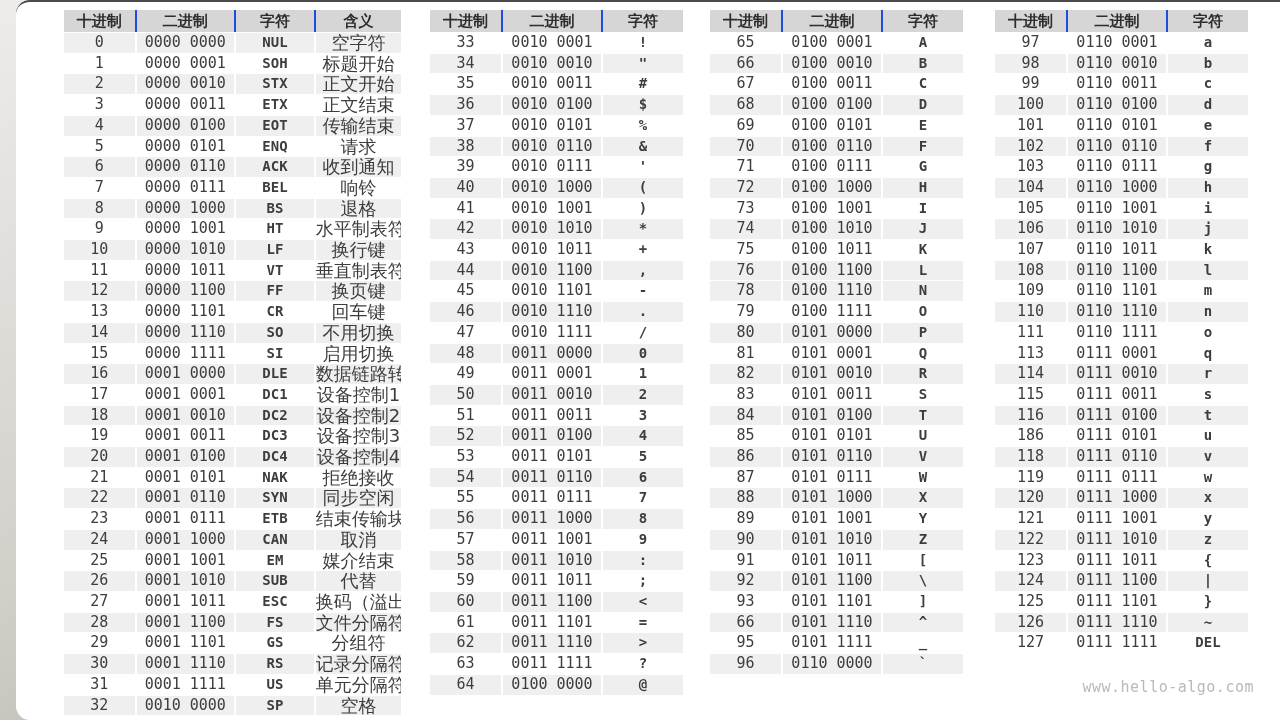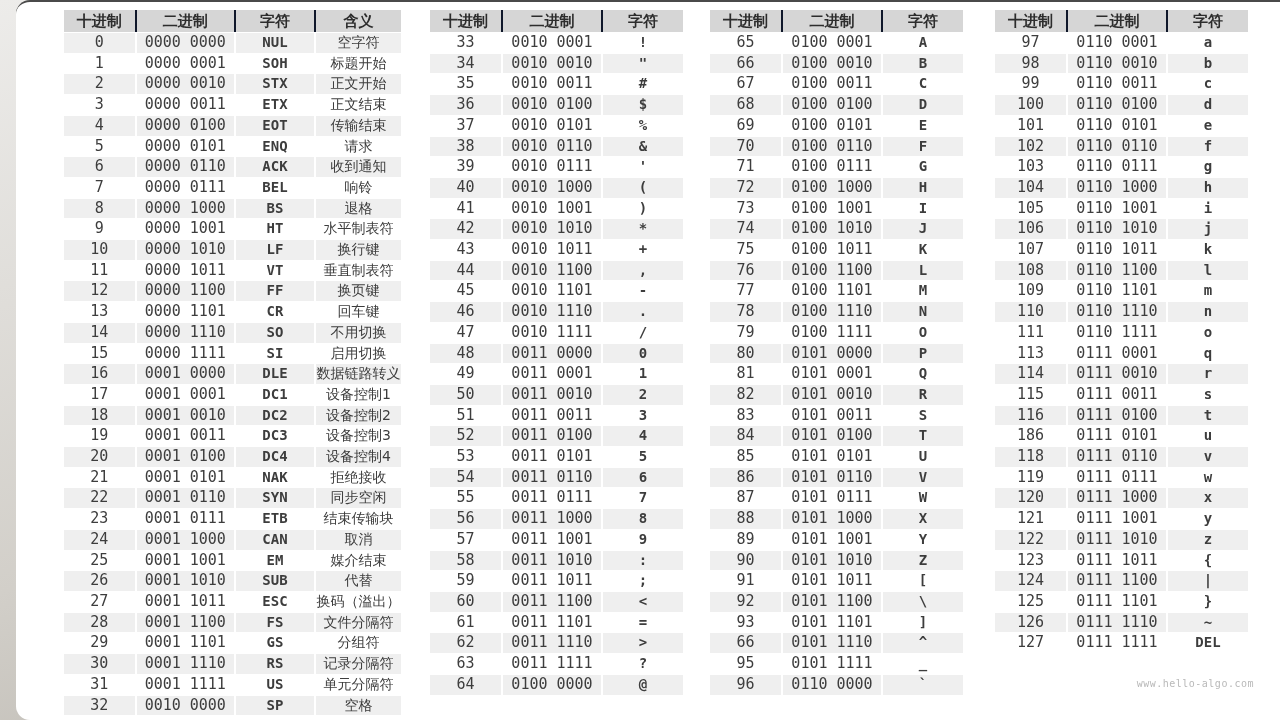--- a/index.html
+++ b/index.html
@@ -22,52 +22,52 @@
   }
   .t1 { left: 48px;  width: 337px; }
   .t2 { left: 414px; width: 253px; }
   .t3 { left: 694px; width: 253px; }
   .t4 { left: 979px; width: 253px; }
   th {
     background: var(--header-bg, #d6d6d6);
     font-family: "DejaVu Sans", sans-serif;
     font-weight: 700; font-size: 15px; color: #2d2d2d;
     height: 22px; padding: 0; text-align: center;
-    border-left: 2px solid #0f172a;
+    border-left: 2px solid #1d4ed8;
   }
   td {
     height: 19.7px; padding: 0; text-align: center;
     font-family: "DejaVu Sans Mono", monospace;
     font-size: 15px; line-height: 19.7px; color: var(--text, #3d3d3d);
     background: var(--row-bg, #ffffff);
     border-left: 2px solid #fff; border-top: 1px solid #fff;
     white-space: pre; overflow: hidden;
   }
   tr.alt td { background: var(--row-alt-bg, #efefef); }
   th:first-child, td:first-child { border-left: none; }
   td.char { font-weight: 700; font-size: 14px; }
-  td.meaning { font-family: "DejaVu Sans", sans-serif; font-size: 14px; }
+  td.meaning { font-family: "DejaVu Sans", sans-serif; font-size: 18px; }
   .t1 th:nth-child(1), .t1 td:nth-child(1) { width: 68px; }
   .t1 th:nth-child(2), .t1 td:nth-child(2) { width: 96px; }
   .t1 th:nth-child(3), .t1 td:nth-child(3) { width: 77px; }
   .t1 th:nth-child(4), .t1 td:nth-child(4) { width: 84px; }
   .t2 th:nth-child(1), .t2 td:nth-child(1),
   .t3 th:nth-child(1), .t3 td:nth-child(1),
   .t4 th:nth-child(1), .t4 td:nth-child(1) { width: 71px; }
   .t2 th:nth-child(2), .t2 td:nth-child(2),
   .t3 th:nth-child(2), .t3 td:nth-child(2),
   .t4 th:nth-child(2), .t4 td:nth-child(2) { width: 100px; }
   .t2 th:nth-child(3), .t2 td:nth-child(3),
   .t3 th:nth-child(3), .t3 td:nth-child(3),
   .t4 th:nth-child(3), .t4 td:nth-child(3) { width: 82px; }
   .watermark {
     position: absolute; left: 972px; top: 676px; width: 266px;
     text-align: right;
     font-family: "DejaVu Sans Mono", monospace;
-    font-size: 10px; color: var(--watermark, #b9b9b9);
+    font-size: 15px; color: var(--watermark, #b9b9b9);
     letter-spacing: 0.5px;
   }
 </style>
 </head>
 <body>
 
 <div class="card">
   <table class="ascii t1">
     <thead>
         <tr>
@@ -511,25 +511,20 @@
         <tr>
           <td class="dec">75</td>
           <td class="bin">0100 1011</td>
           <td class="char">K</td>
         </tr>
         <tr class="alt">
           <td class="dec">76</td>
           <td class="bin">0100 1100</td>
           <td class="char">L</td>
         </tr>
-        <tr>
-          <td class="dec">77</td>
-          <td class="bin">0100 1101</td>
-          <td class="char">M</td>
-        </tr>
         <tr class="alt">
           <td class="dec">78</td>
           <td class="bin">0100 1110</td>
           <td class="char">N</td>
         </tr>
         <tr>
           <td class="dec">79</td>
           <td class="bin">0100 1111</td>
           <td class="char">O</td>
         </tr>

